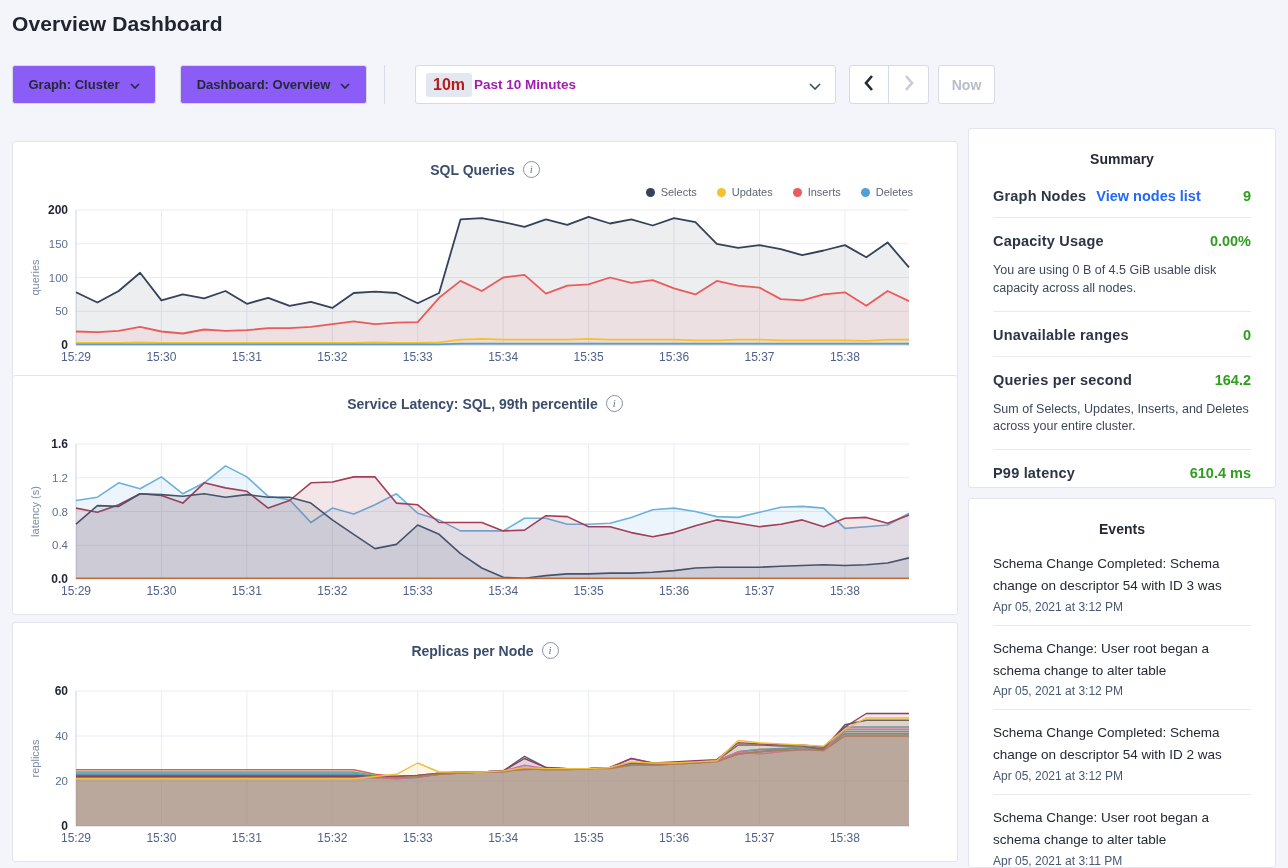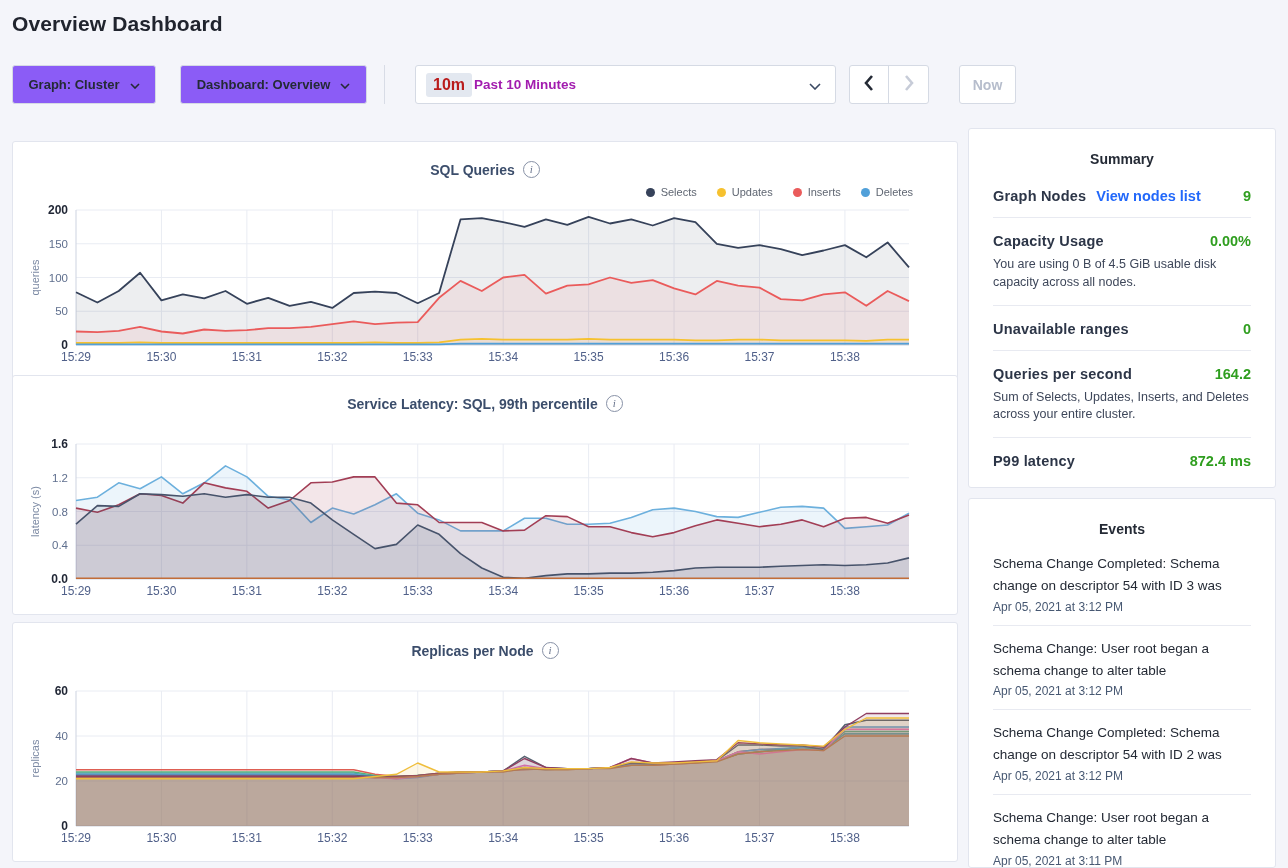--- a/index.html
+++ b/index.html
@@ -39,21 +39,21 @@
   .arrow-group {
     position:absolute; left:837px; top:0; width:80px; height:39px;
     background:#fff; border:1px solid #d5dae4; border-radius:3px; display:flex;
   }
   .arrow-btn { width:50%; height:100%; display:flex; align-items:center; justify-content:center; cursor:pointer; }
   .arrow-btn.prev { border-right:1px solid #d5dae4; }
   .now-btn {
     position:absolute; left:926px; top:0; width:57px; height:39px;
     background:#fff; border:1px solid #d5dae4; border-radius:3px;
     display:flex; align-items:center; justify-content:center;
-    font-size:14px; font-weight:700; color:#b6bdcc; cursor:default;margin-left:21px;
+    font-size:14px; font-weight:700; color:#b6bdcc; cursor:default;
   }
   
   .card {
     position:absolute; background:#fff; border:1px solid #e2e5ee; border-radius:3px;
   }
   .chart-card { left:12px; width:946px; height:240px; overflow:hidden; }
   #chart-card-0 { top:128px;margin-top:13px; }
   #chart-card-1 { top:375px;padding-left:16px; }
   #chart-card-2 { top:622px; }
   .chart-title-row {
@@ -76,21 +76,21 @@
   .summary-card { left:968px; top:128px; width:308px; height:360px; }
   .events-card  { left:968px; top:498px; width:308px; height:370px; overflow:hidden; }
   .side-title { text-align:center; font-size:14px; font-weight:700; color:#242a35; padding-top:22px; }
   .sum-body { padding:6px 24px 0 24px; }
   .sum-row { padding:15px 0 13px 0; border-bottom:1px solid #e8eaf1; }
   .sum-row:last-child { border-bottom:none; }
   .sum-line { display:flex; align-items:baseline; }
   .sum-label { font-size:14.5px; font-weight:700; color:#2c3547; letter-spacing:.2px; }
   .sum-link { font-size:14.5px; font-weight:700; color:#2268fa; margin-left:10px; cursor:pointer; }
   .sum-value { margin-left:auto; font-size:14.5px; font-weight:700; color:#2f9e1f; }
-  .sum-desc { font-size:12.5px; color:#3e475a; line-height:1.42; margin-top:7px; }
+  .sum-desc { font-size:12.5px; color:#3e475a; line-height:1.42; margin-top:13px; }
   .ev-body { padding:4px 24px 0 24px; }
   .event { padding:12px 0 11px 0; border-bottom:1px solid #e8eaf1; }
   .event:last-child { border-bottom:none; }
   .ev-msg { font-size:13.5px; color:#242a35; line-height:1.62; }
   .ev-time { font-size:12px; color:#475872; margin-top:3px; cursor:pointer; }
 </style>
 </head>
 <body>
 
 <h1 class="page-title">Overview Dashboard</h1>
@@ -343,21 +343,21 @@
     <div class="sum-row">
       <div class="sum-line">
         <span class="sum-label">Queries per second</span>
         <span class="sum-value">164.2</span>
       </div>
       <div class="sum-desc">Sum of Selects, Updates, Inserts, and Deletes across your entire cluster.</div>
     </div>
     <div class="sum-row">
       <div class="sum-line">
         <span class="sum-label">P99 latency</span>
-        <span class="sum-value">872.4 ms</span>
+        <span class="sum-value">610.4 ms</span>
       </div>
     </div>
   </div>
 </div>
 
 <div class="card events-card">
   <div class="side-title">Events</div>
   <div class="ev-body">
     <div class="event">
       <div class="ev-msg">Schema Change Completed: Schema change on descriptor 54 with ID 3 was</div>

